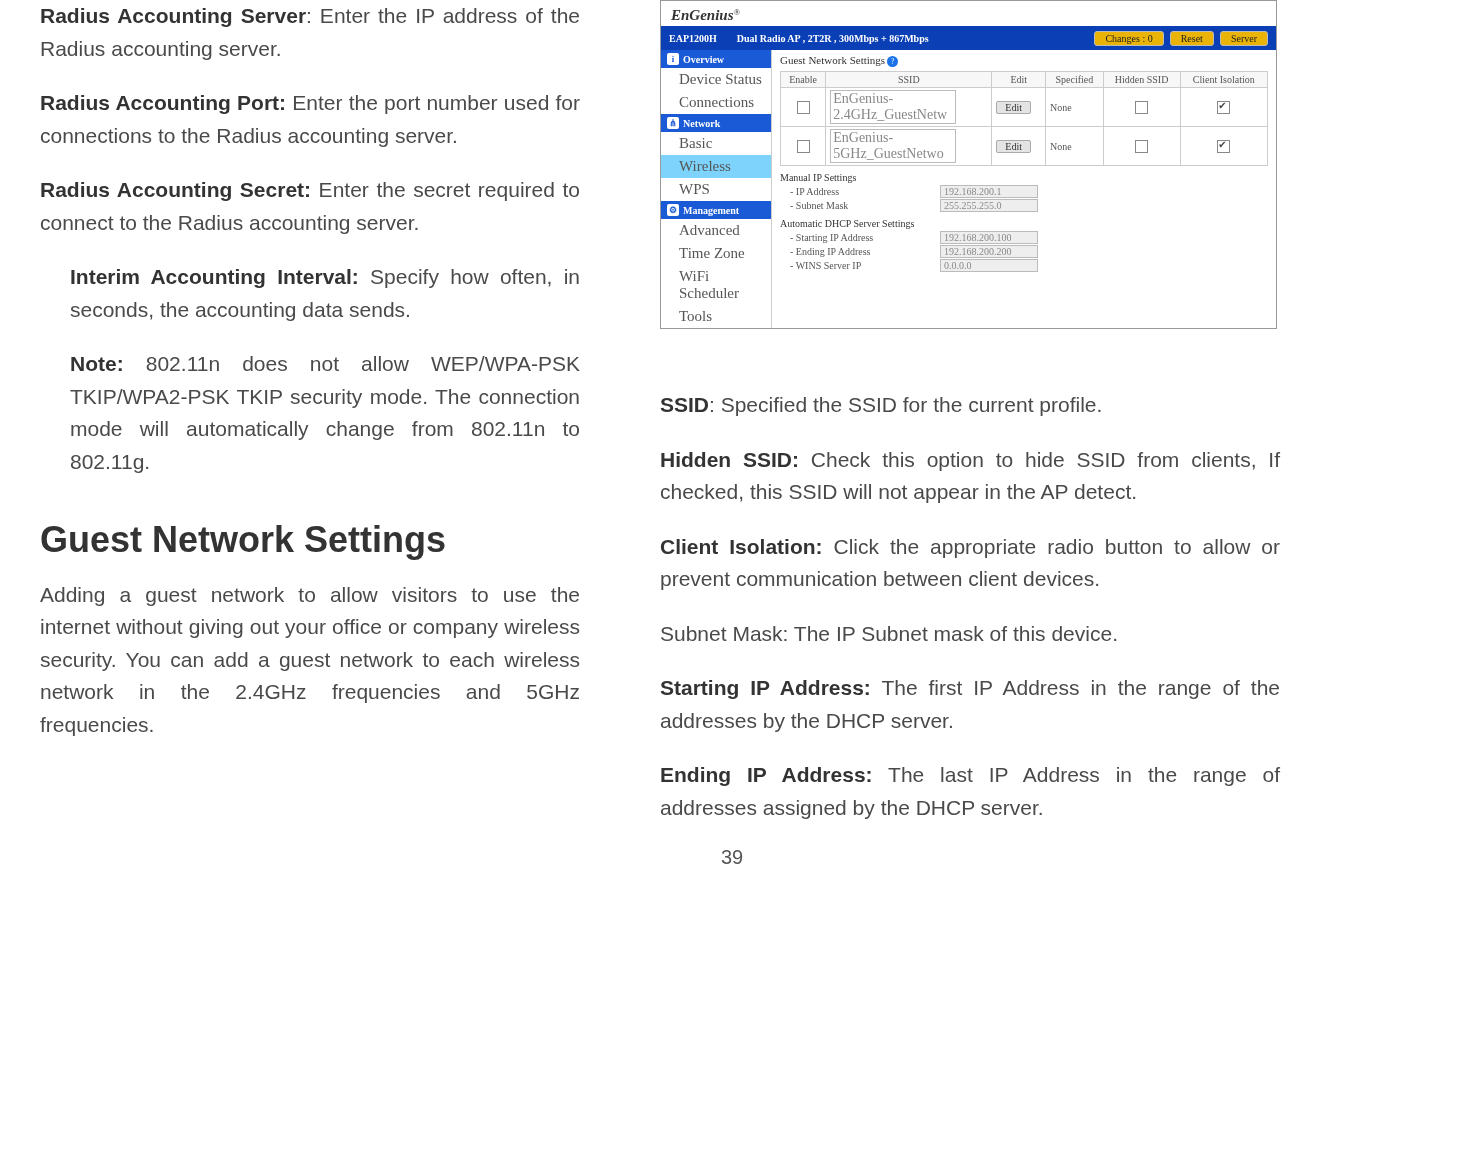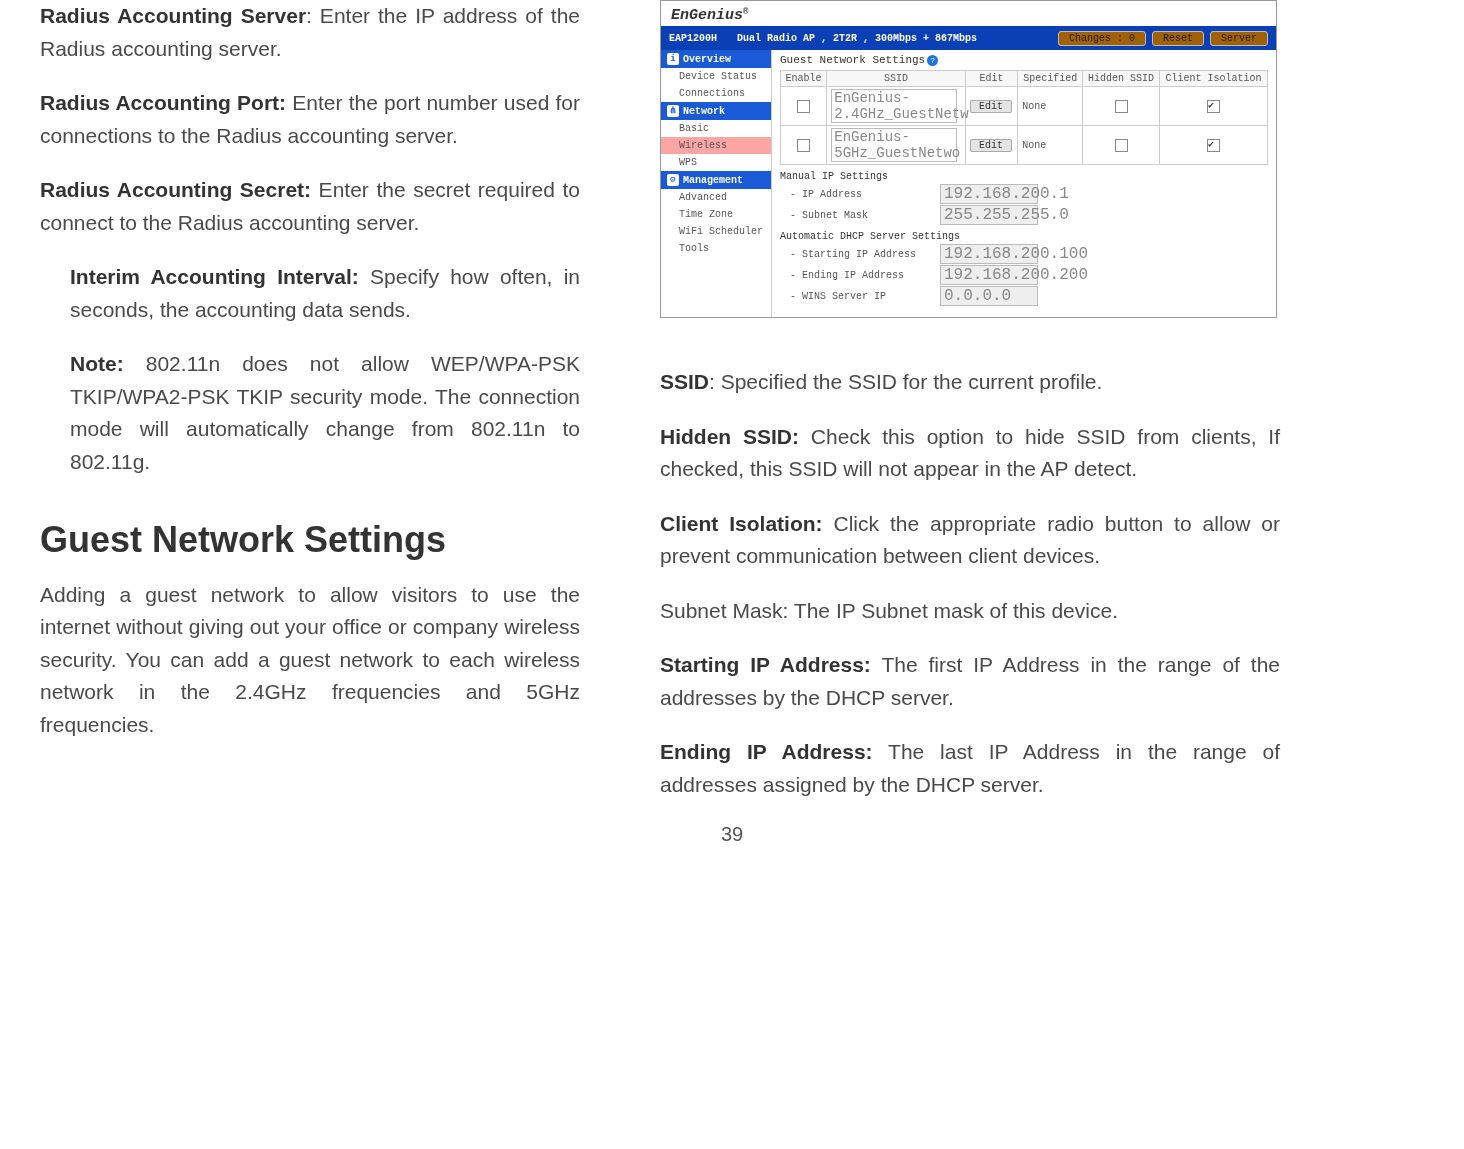--- a/index.html
+++ b/index.html
@@ -38,45 +38,45 @@
   .pagenum {
     text-align: center;
     font-size: 20px;
     color: #555;
     margin-bottom: 20px;
   }
   
   .shot {
     width: 615px;
     border: 1px solid #999;
-    font-family: Liberation Mono, monospace;
+    font-family: Liberation Serif, serif;
     font-size: 10px;
     color: #333;
     background: #fff;
-    margin-bottom: 48px;
+    margin-bottom: 60px;
   }
   .shot .brand {
     padding: 6px 10px 2px 10px;
     font-size: 15px;
   }
   .shot .brand .eg { font-weight: 700; font-style: italic; }
   .shot .brand sup { font-size: 9px; vertical-align: top; }
   .shot .bluebar {
     background: #0a3fb5;
     color: #fff;
     display: flex;
     align-items: center;
     height: 20px;
     padding: 2px 8px;
     font-size: 10px;
     font-weight: 700;
   }
   .shot .bluebar .spacer { flex: 1; }
   .shot .btn-top {
-    background: #a16207;
+    background: #eab308;
     color: #222;
     font-weight: 400;
     border: 1px solid #bbb;
     border-radius: 3px;
     padding: 1px 10px;
     margin-left: 6px;
     font-size: 10px;
   }
   .shot .body {
     display: flex;
@@ -97,23 +97,23 @@
     font-size: 10px;
   }
   .shot .nav .section .ic {
     width: 12px; height: 12px; background: #fff; border-radius: 2px;
     display: flex; align-items: center; justify-content: center;
     color: #1a5ad6; font-size: 9px; line-height: 1;
   }
   .shot .nav .item {
     padding: 3px 6px 3px 18px;
     color: #555;
-    font-size: 10px;
-  }
-  .shot .nav .item.sel { background: #fca5a5; }
+    font-size: 15px;
+  }
+  .shot .nav .item.sel { background: #7dd3fc; }
   .shot .main {
     flex: 1;
     padding: 4px 8px 10px 8px;
   }
   .shot .main .title { font-size: 11px; color: #333; margin-bottom: 4px; }
   .shot .main .title .help {
     display: inline-block; width: 11px; height: 11px; border-radius: 50%;
     background: #1a73e8; color: #fff; font-size: 8px; text-align: center; line-height: 11px;
     margin-left: 2px;
   }
@@ -136,21 +136,21 @@
   }
   .shot .chk { display: inline-block; width: 11px; height: 11px; border: 1px solid #888; background: #fff; vertical-align: middle; position: relative; }
   .shot .chk.checked::after {
     content: "✔"; position: absolute; top: -2px; left: 0; font-size: 10px; color: #444;
   }
   .shot .mini { font-size: 10px; color: #333; margin-top: 6px; margin-bottom: 2px; }
   .shot .kv { display: flex; align-items: center; font-size: 10px; color: #555; margin: 1px 0; }
   .shot .kv .k { width: 150px; padding-left: 10px; }
   .shot .kv .v {
     width: 90px; border: 1px solid #bbb; background: #eee; color: #888; padding: 0 3px;
-    font-size: 16px;
+    font-size: 10px;
   }
 </style>
 </head>
 <body>
 
 <div class="page">
 
   <div class="col col-left">
     <p>
       <strong>Radius Accounting Server</strong><span>: Enter the IP address of the Radius accounting server.</span>

